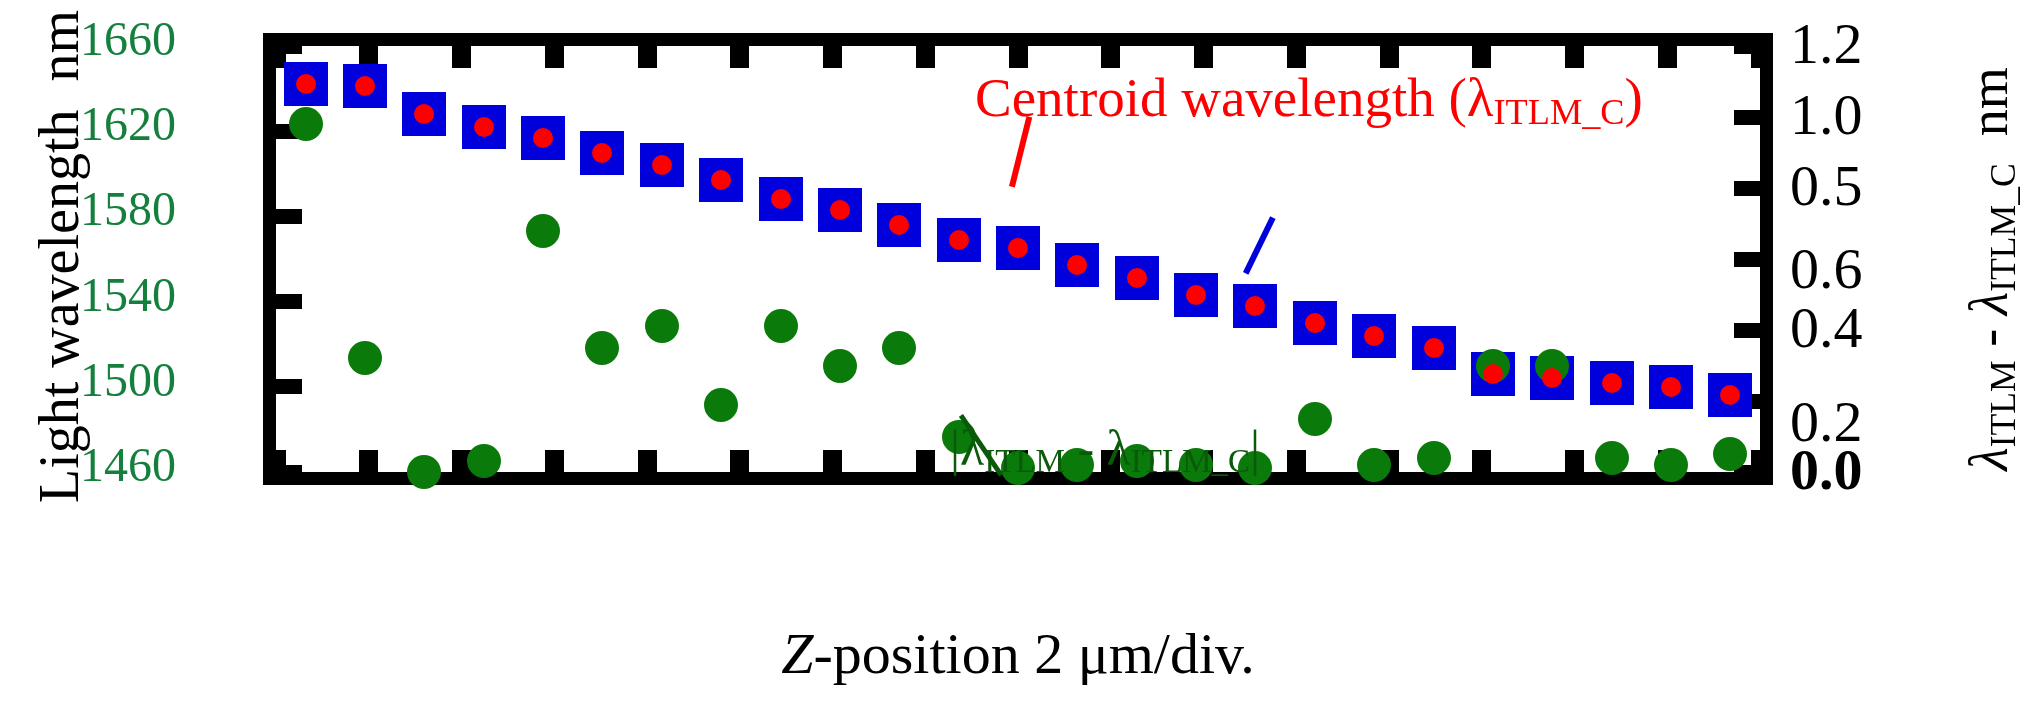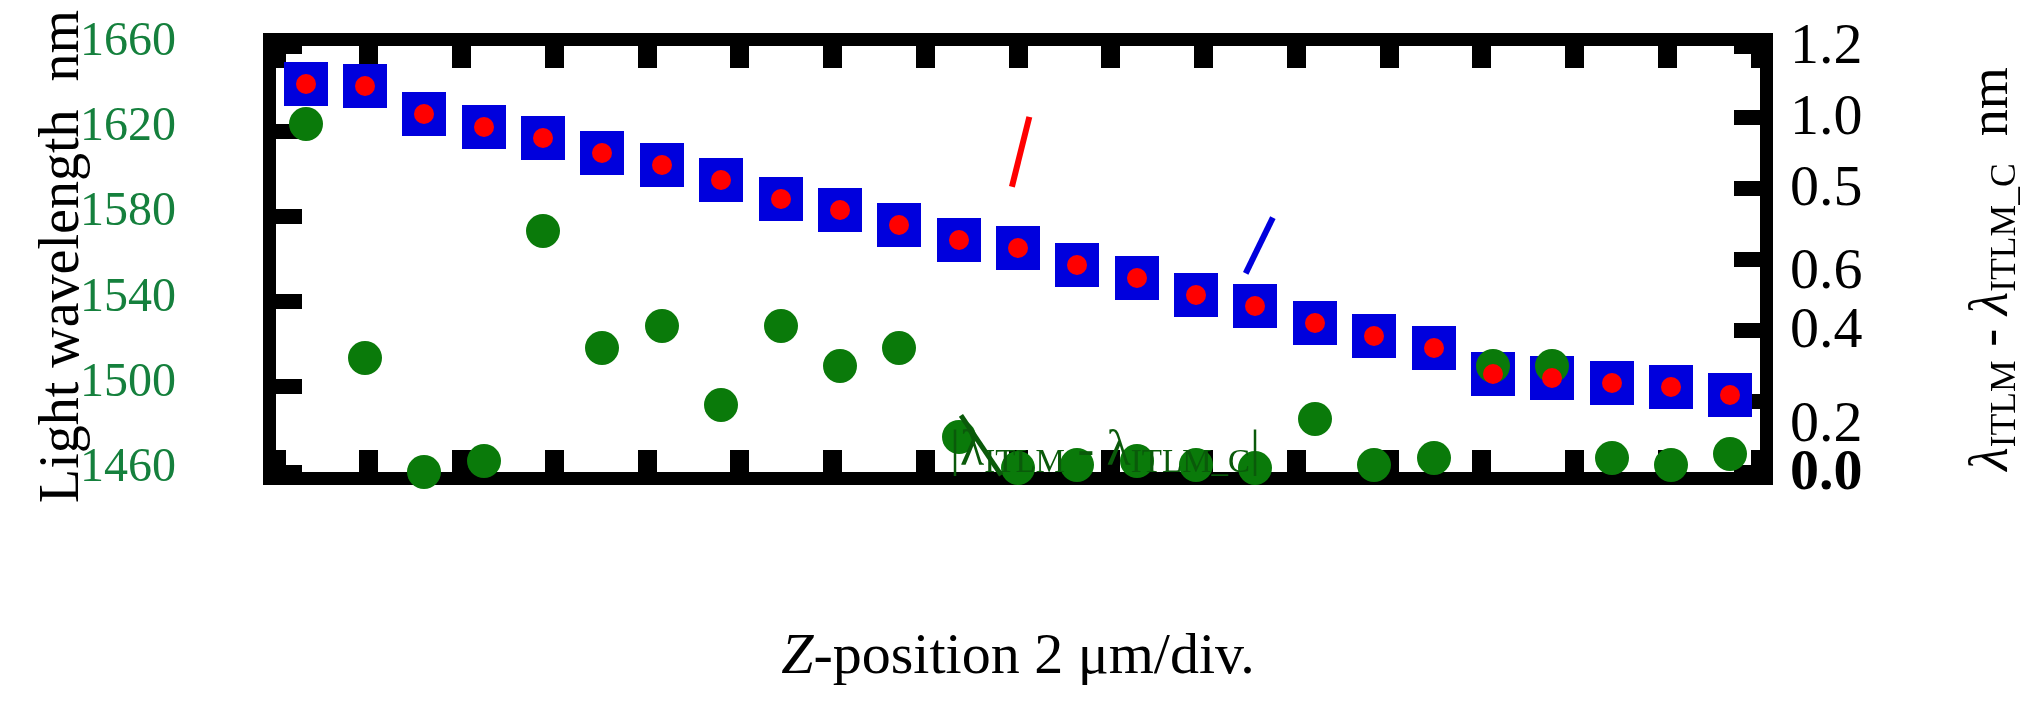--- a/index.html
+++ b/index.html
@@ -235,20 +235,21 @@
         <div class="rd" style="left: 1157.52px; top: 302.46px; background: rgb(255, 0, 0);"></div>
         <div class="rd" style="left: 1216.88px; top: 328.02px; background: rgb(255, 0, 0);"></div>
         <div class="rd" style="left: 1276.24px; top: 332.28px; background: rgb(255, 0, 0);"></div>
         <div class="rd" style="left: 1335.6px; top: 336.54px; background: rgb(255, 0, 0);"></div>
         <div class="rd" style="left: 1394.96px; top: 340.8px; background: rgb(255, 0, 0);"></div>
         <div class="rd" style="left: 1454.32px; top: 349.32px; background: rgb(255, 0, 0);"></div>
       </div>
   </div>
 
   <div class="leader" id="leader-centroid"></div>
+  <div class="anno" id="anno-centroid"><span>Centroid wavelength (λ</span><span class="sub">ITLM_C</span><span>)</span></div>
 
   <div class="leader" id="leader-peak"></div>
   <div class="anno" id="anno-peak"></div>
 
   <div class="leader" id="leader-diff"></div>
   <div class="anno" id="anno-diff"><span>|λ</span><span class="sub">ITLM</span><span> - λ</span><span class="sub">ITLM_C</span><span>|</span></div>
 
   <div id="xlabel"><span class="it">Z</span><span>-position 2 μm/div.</span></div>
 
 </div>

